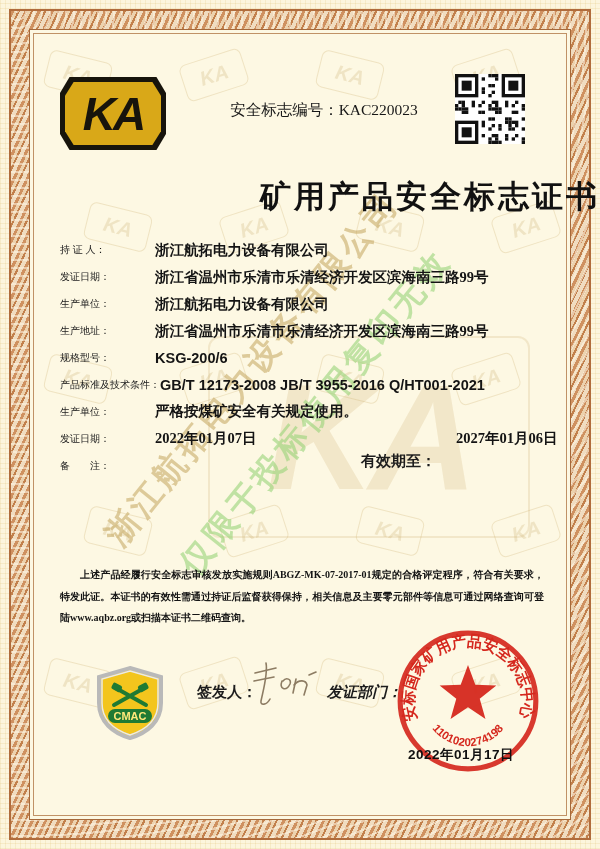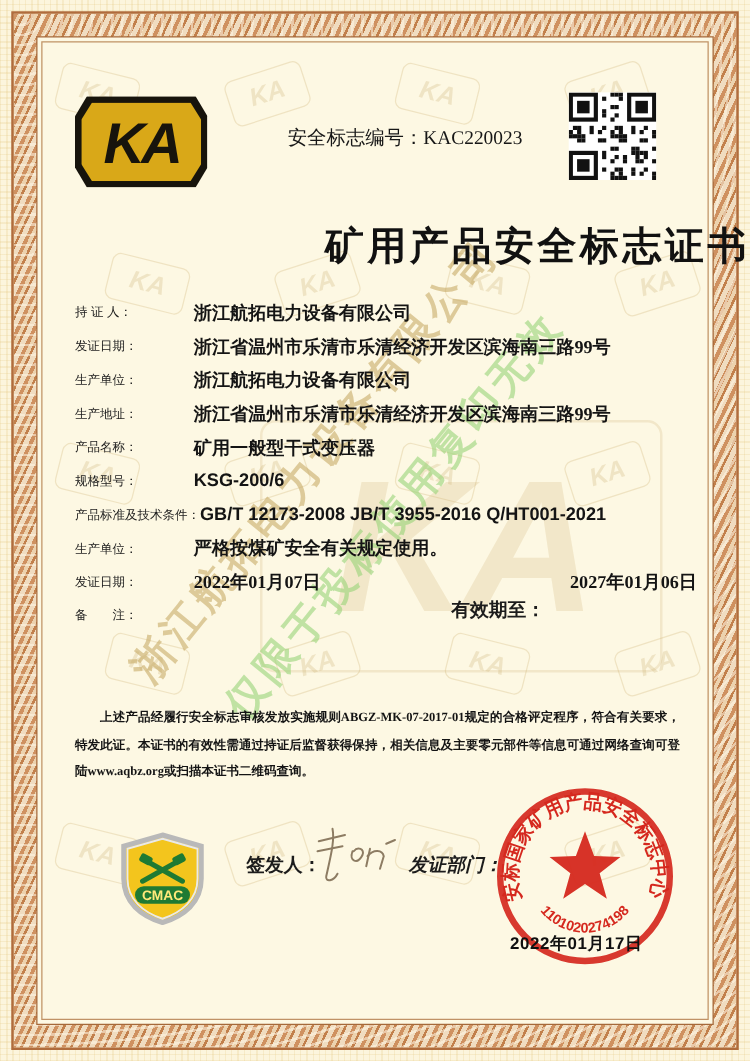--- a/index.html
+++ b/index.html
@@ -231,24 +231,20 @@
     </div>
     <div class="frow">
       <span class="flabel">生产单位：</span>
       <span class="fvalue">浙江航拓电力设备有限公司</span>
     </div>
     <div class="frow">
       <span class="flabel">生产地址：</span>
       <span class="fvalue">浙江省温州市乐清市乐清经济开发区滨海南三路99号</span>
     </div>
     <div class="frow">
-      <span class="flabel">产品名称：</span>
-      <span class="fvalue">矿用一般型干式变压器</span>
-    </div>
-    <div class="frow">
       <span class="flabel">规格型号：</span>
       <span class="fvalue mono">KSG-200/6</span>
     </div>
     <div class="frow">
       <span class="flabel wide">产品标准及技术条件：</span>
       <span class="fvalue mono">GB/T 12173-2008 JB/T 3955-2016 Q/HT001-2021</span>
     </div>
     <div class="frow">
       <span class="flabel">生产单位：</span>
       <span class="fvalue">严格按煤矿安全有关规定使用。</span>

